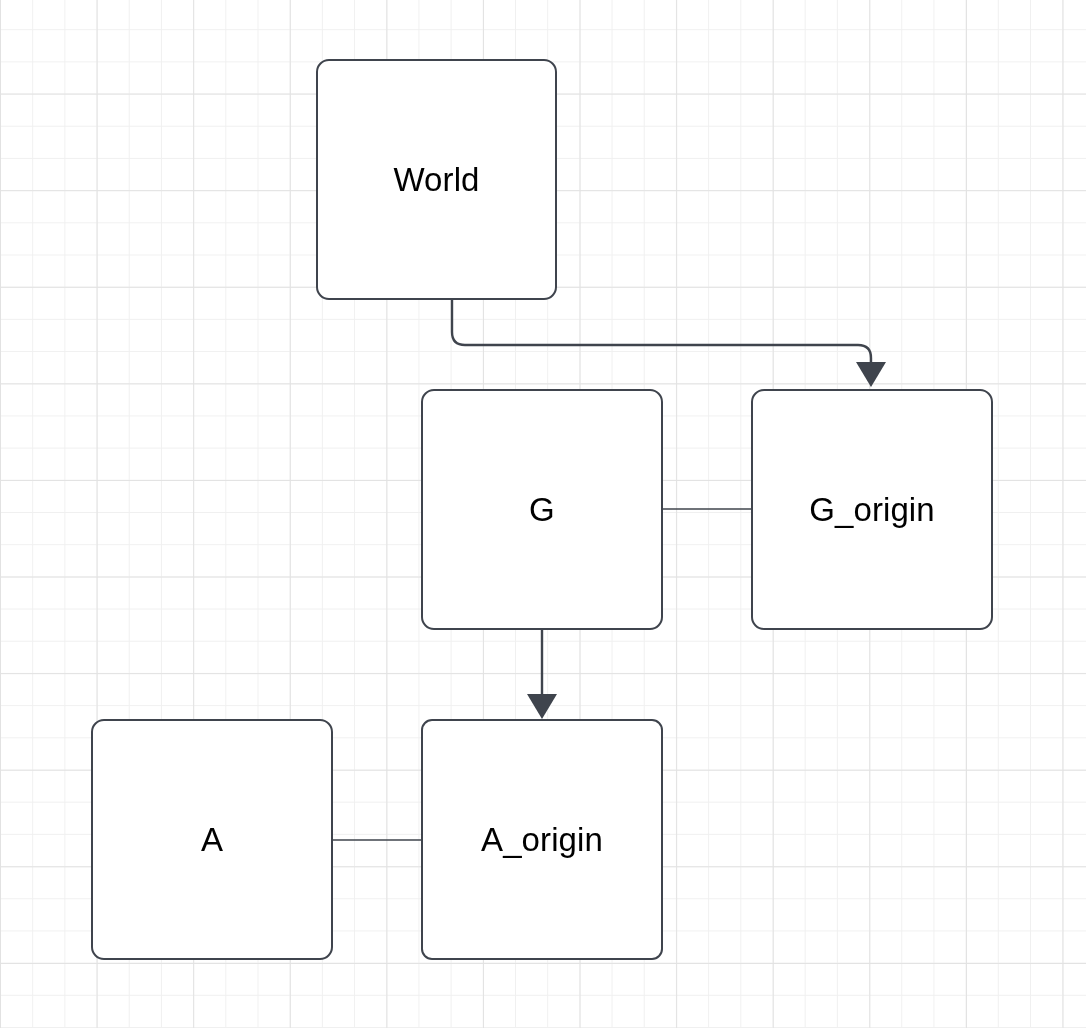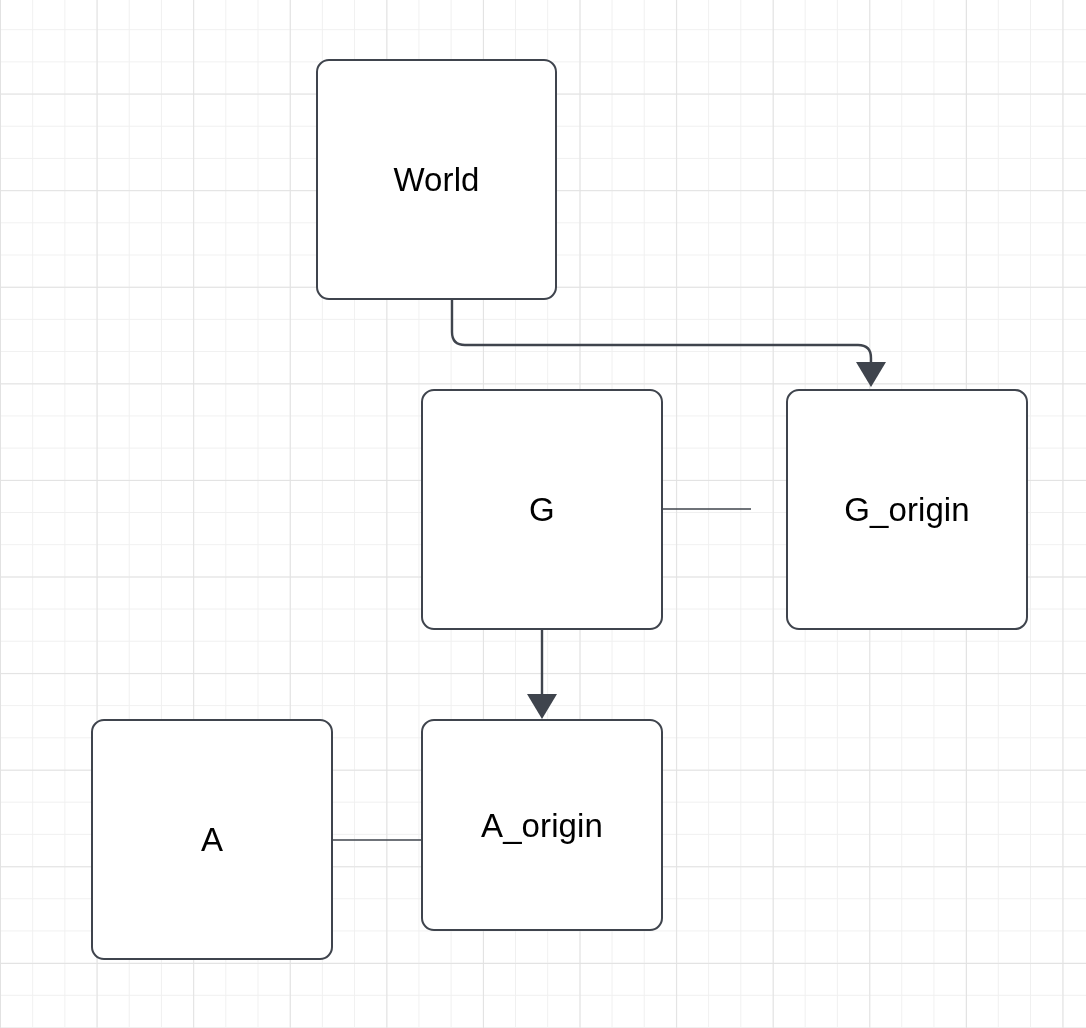--- a/index.html
+++ b/index.html
@@ -75,25 +75,25 @@
   </svg>
 
   <div class="node" id="node-world" style="left:316px; top:59px; width:241px; height:241px;">
     <span class="node-label">World</span>
   </div>
 
   <div class="node" id="node-g" style="left:421px; top:389px; width:242px; height:241px;">
     <span class="node-label">G</span>
   </div>
 
-  <div class="node" id="node-g_origin" style="left:786px; top:389px; width:242px; height:241px;">
+  <div class="node" id="node-g_origin" style="left:751px; top:389px; width:242px; height:241px;">
     <span class="node-label">G_origin</span>
   </div>
 
   <div class="node" id="node-a" style="left:91px; top:719px; width:242px; height:241px;">
     <span class="node-label">A</span>
   </div>
 
-  <div class="node" id="node-a_origin" style="left:421px; top:719px; width:242px; height:212px;">
+  <div class="node" id="node-a_origin" style="left:421px; top:719px; width:242px; height:241px;border-radius:11px;">
     <span class="node-label">A_origin</span>
   </div>
 
 </div>
 
 </body></html>

